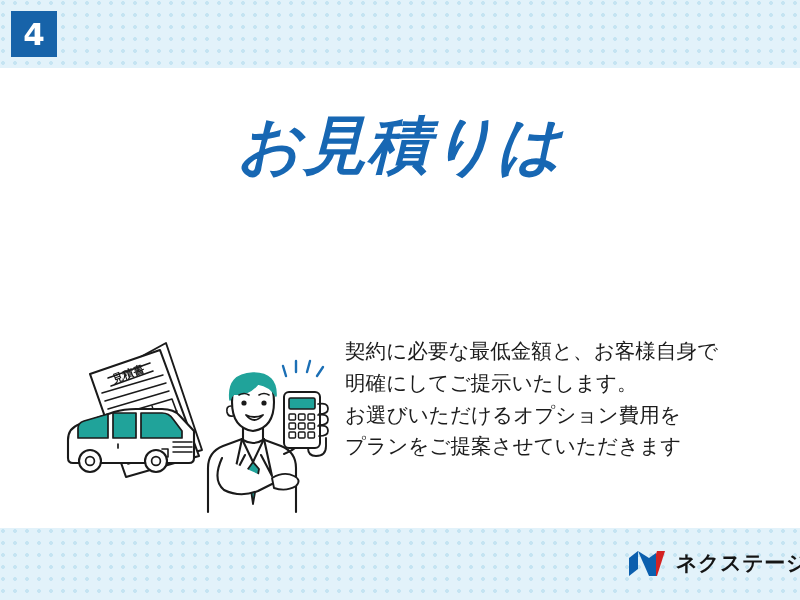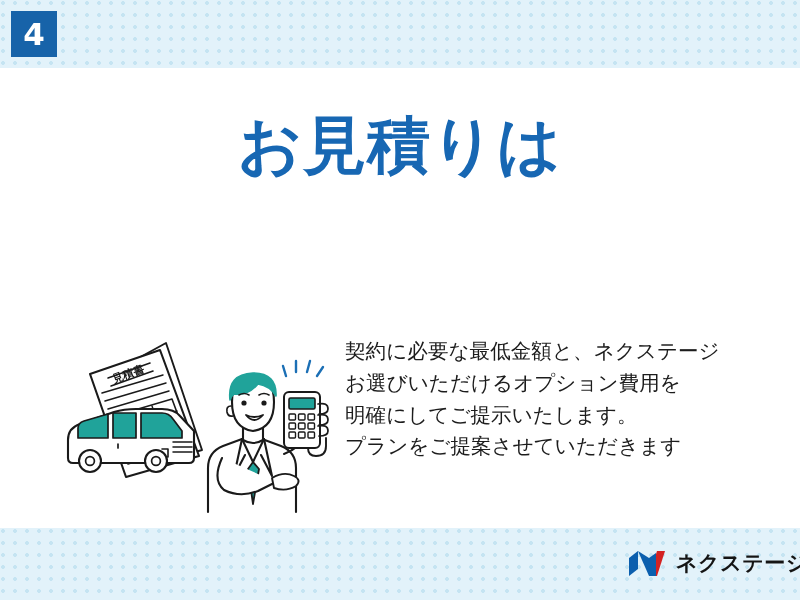--- a/index.html
+++ b/index.html
@@ -61,20 +61,21 @@
     left: 0;
     top: 104px;
     width: 800px;
     text-align: center;
     color: #1767b3;
     font-weight: bold;
     font-size: 63px;
     line-height: 1.33;
     letter-spacing: 1px;
     font-family: "DejaVu Sans", "Liberation Sans", sans-serif;
+    font-style: italic;
   }
   .headline .l1 { display: block; }
   .headline .l2 { display: block; }
 
   
   .body-copy {
     position: absolute;
     left: 345px;
     top: 336px;
     width: 420px;
@@ -127,23 +128,23 @@
 
   <div class="badge">
     <span>4</span>
   </div>
 
   <div class="headline">
     <span class="l1">お見積りは</span>
   </div>
 
   <div class="body-copy">
-    <span>契約に必要な最低金額と、ネクステージ</span>
+    <span>契約に必要な最低金額と、お客様自身で</span>
+    <span>明確にしてご提示いたします。</span>
     <span>お選びいただけるオプション費用を</span>
-    <span>明確にしてご提示いたします。</span>
     <span>プランをご提案させていただきます</span>
   </div>
 
   <div class="illustration">
     <svg viewBox="0 0 280 185" xmlns="http://www.w3.org/2000/svg">
       <g fill="none" stroke="#1a1a1a" stroke-width="2.1" stroke-linejoin="round" stroke-linecap="round">
 
         <g stroke-width="1.9">
           <path d="M40 48 L104 13 L140 120 L72 140 Z" fill="#ffffff"></path>
         </g>

